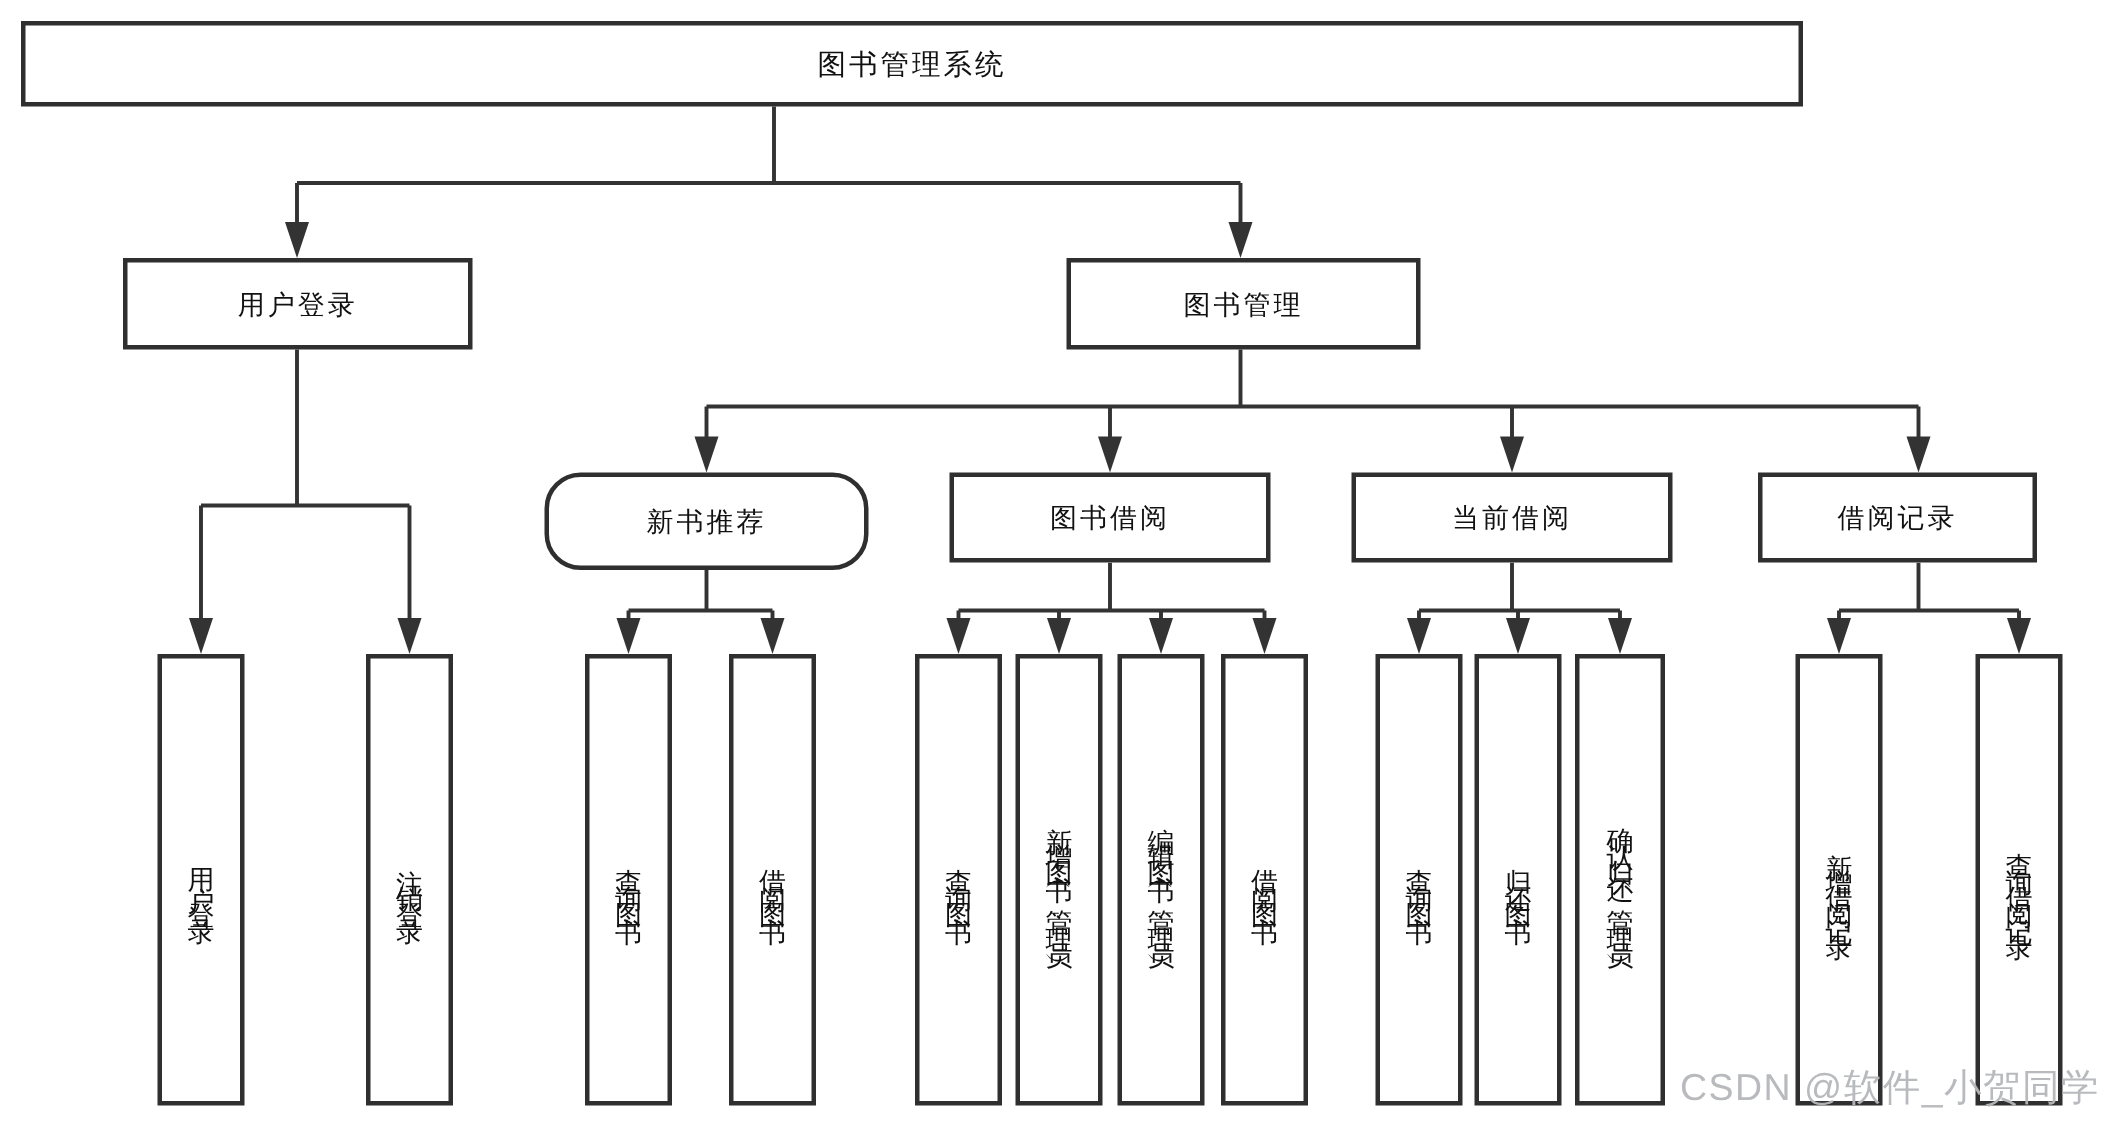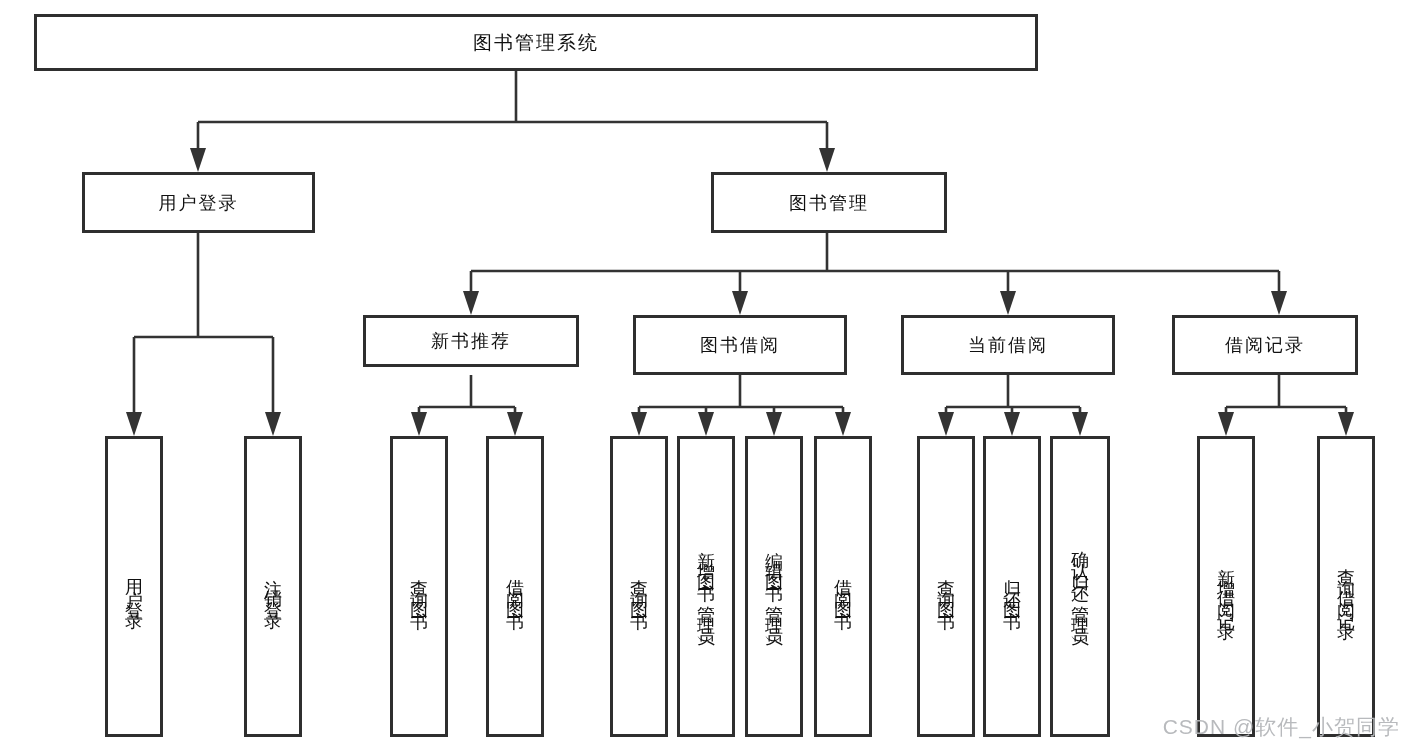--- a/index.html
+++ b/index.html
@@ -49,21 +49,21 @@
     text-orientation: mixed;
     letter-spacing: 11px;
     line-height: 1;
     font-size: 18px;
     color: var(--text);
   }
   .watermark {
     position: absolute;
     right: 5px;
     bottom: 6px;
-    font-size: 21px;
+    font-size: 25px;
     color: var(--watermark);
     letter-spacing: 1px;
     white-space: nowrap;
     opacity: 0.95;
   }
 </style>
 </head>
 <body>
 
 <div class="stage">
@@ -100,32 +100,32 @@
       <polygon class="arrowhead" points="766,412 782,412 774,436"></polygon>
       <polygon class="arrowhead" points="835,412 851,412 843,436"></polygon>
       <polygon class="arrowhead" points="938,412 954,412 946,436"></polygon>
       <polygon class="arrowhead" points="1004,412 1020,412 1012,436"></polygon>
       <polygon class="arrowhead" points="1072,412 1088,412 1080,436"></polygon>
       <polygon class="arrowhead" points="1218,412 1234,412 1226,436"></polygon>
       <polygon class="arrowhead" points="1338,412 1354,412 1346,436"></polygon>
     </g>
   </svg>
 
-  <div class="node title-box" style="left:14px; top:14px; width:1004px; height:57px;margin-left:20px;">
+  <div class="node title-box" style="left:14px; top:14px; width:1188px; height:57px;">
     <span>图书管理系统</span>
   </div>
 
   <div class="node" style="left:82px; top:172px; width:233px; height:61px;">
     <span>用户登录</span>
   </div>
   <div class="node" style="left:711px; top:172px; width:236px; height:61px;font-family:Liberation Mono, monospace;">
     <span>图书管理</span>
   </div>
 
-  <div class="node" style="left:363px; top:315px; width:216px; height:52px;">
+  <div class="node" style="left:363px; top:315px; width:216px; height:65px;border-radius:24px;">
     <span>新书推荐</span>
   </div>
   <div class="node" style="left:901px; top:315px; width:214px; height:60px;">
     <span>当前借阅</span>
   </div>
   <div class="node" style="left:633px; top:315px; width:214px; height:60px;">
     <span>图书借阅</span>
   </div>
   <div class="node" style="left:1172px; top:315px; width:186px; height:60px;">
     <span>借阅记录</span>

